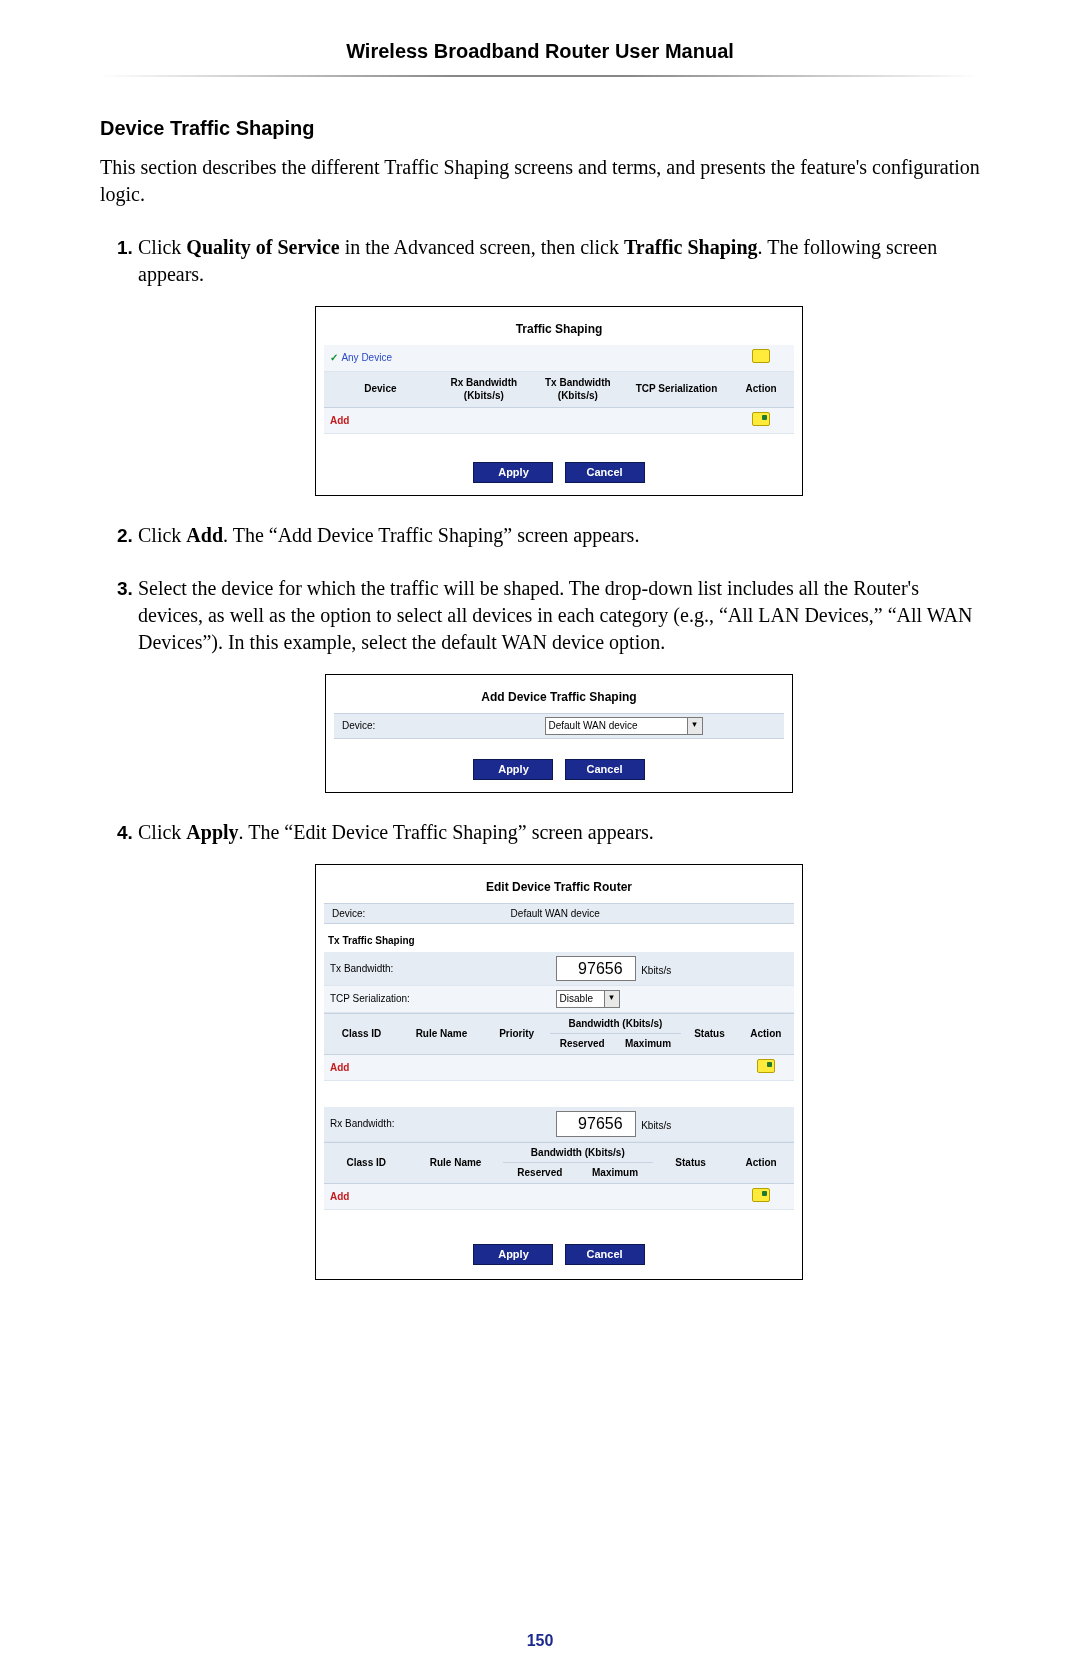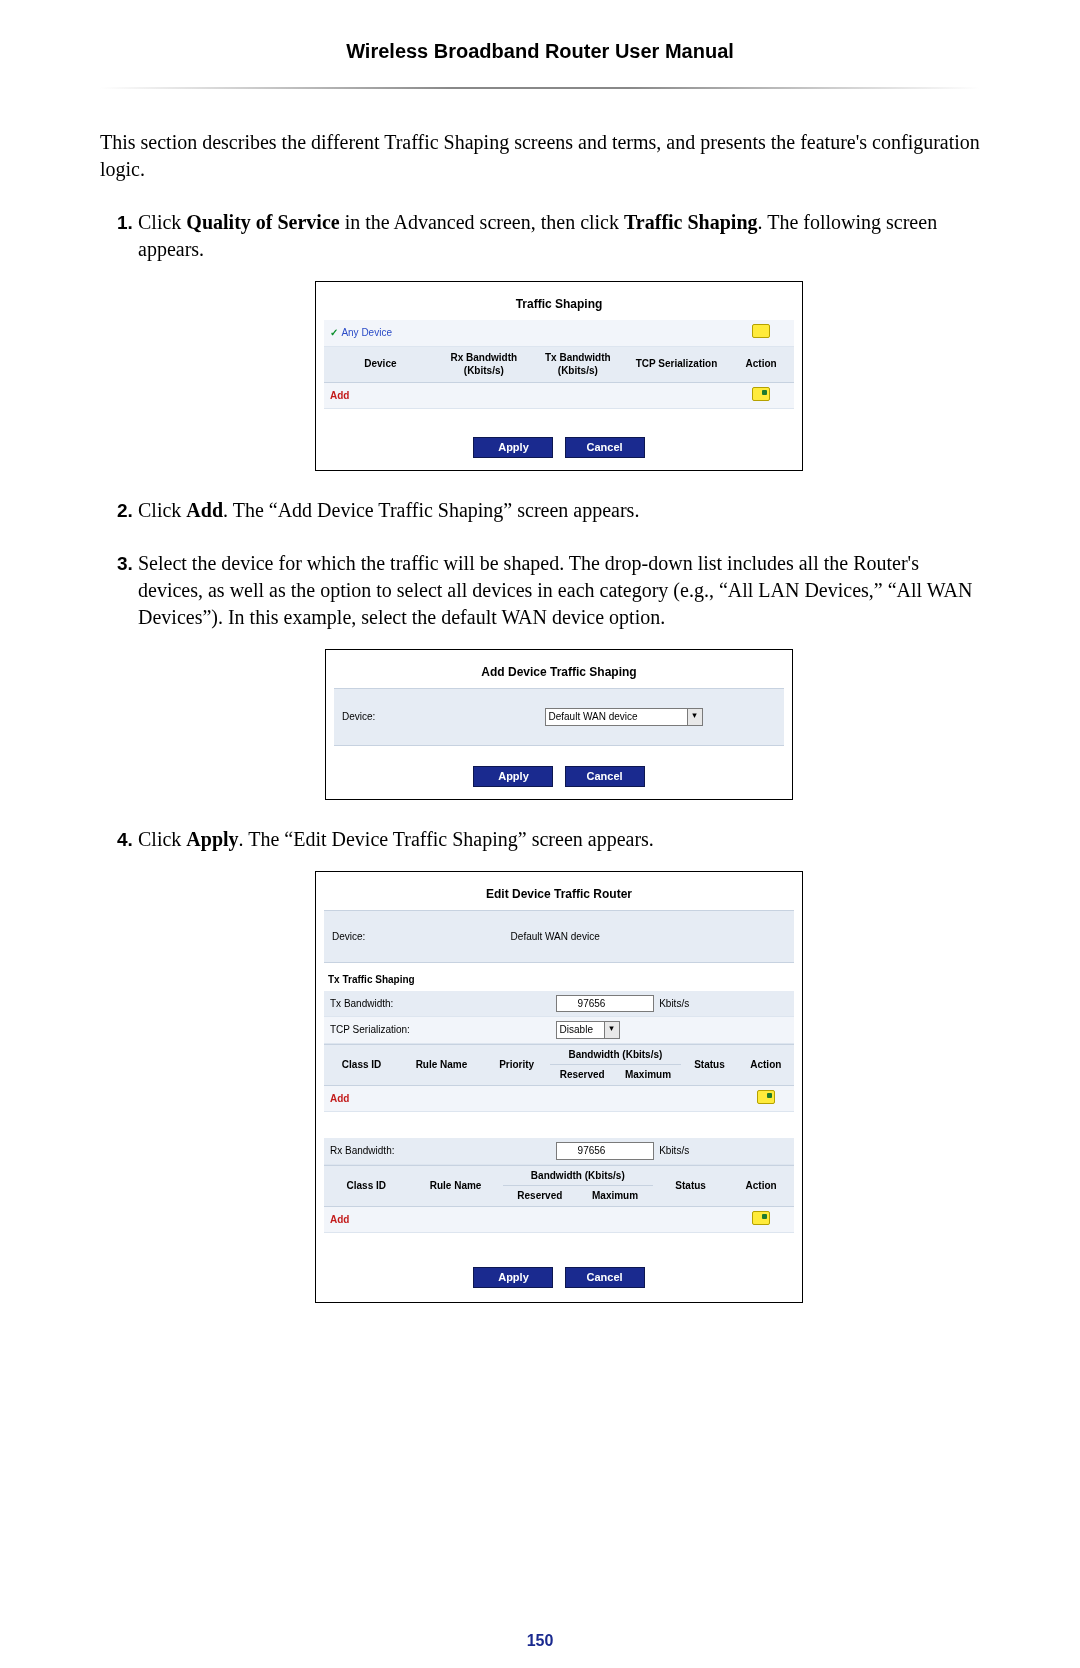--- a/index.html
+++ b/index.html
@@ -16,21 +16,21 @@
     position: relative;
     box-sizing: border-box;
     padding: 40px 100px 60px 100px;
   }
   .doc-header {
     text-align: center;
     font-family: Verdana, Arial, sans-serif;
     font-weight: bold;
     font-size: 20px;
     color: #000;
-    padding-bottom: 24px;
+    padding-bottom: 12px;
   }
   .hr-grad {
     height: 2px;
     background: linear-gradient(to right, #fff 0%, #888 40%, #888 60%, #fff 100%);
     margin-bottom: 40px;
   }
   .section-heading {
     font-family: Verdana, Arial, sans-serif;
     font-weight: bold;
     font-size: 20px;
@@ -129,21 +129,21 @@
     text-align: center;
   }
 
   .fig2 { width: 450px; padding: 8px 8px 12px 8px; }
   table.kv { width: 100%; border-collapse: collapse; }
   table.kv td {
     background: #e6ecf4;
     border-top: 1px solid #c7d2e0;
     border-bottom: 1px solid #c7d2e0;
     font-size: 10px;
-    padding: 19px 8px;
+    padding: 3px 8px;
     margin-left: 48px;
   }
   .ddwrap {
     display: inline-block;
     border: 1px solid #7a7a7a;
     background: #fff;
     padding: 1px 3px;
     min-width: 150px;
     font-size: 10px;
     position: relative;
@@ -182,43 +182,45 @@
   table.grid td {
     background: #f2f5fa;
     border-bottom: 1px solid #dde5ef;
     font-size: 10px;
     padding: 4px 6px;
   }
   .txtin {
     display: inline-block;
     border: 1px solid #7a7a7a;
     background: #fff;
-    font-size: 10px;
-    padding: 1px 21px;
+    font-size: 16px;
+    padding: 1px 12px;
     min-width: 54px;
+    text-align: right;
   }
   .page-number {
     position: absolute;
     bottom: 18px;
     left: 0; right: 0;
     text-align: center;
     font-family: Verdana, Arial, sans-serif;
     font-weight: bold;
     font-size: 16px;
     color: #1a2a8f;
   }
 </style>
 </head>
 <body>
 
 <div class="page">
 
   <div class="doc-header">Wireless Broadband Router User Manual</div>
   <div class="hr-grad"></div>
 
+  <h3 class="section-heading">Device Traffic Shaping</h3>
   <p class="intro">This section describes the different Traffic Shaping screens and terms, and presents the feature's configuration logic.</p>
 
   <ol class="steps">
 
     <li>
       <span>Click </span><span class="b">Quality of Service</span><span> in the Advanced screen, then click </span><span class="b">Traffic Shaping</span><span>. The following screen appears.</span>
 
       <div class="figure-wrap">
         <div class="figure fig1">
           <div class="fig-title">Traffic Shaping</div>

